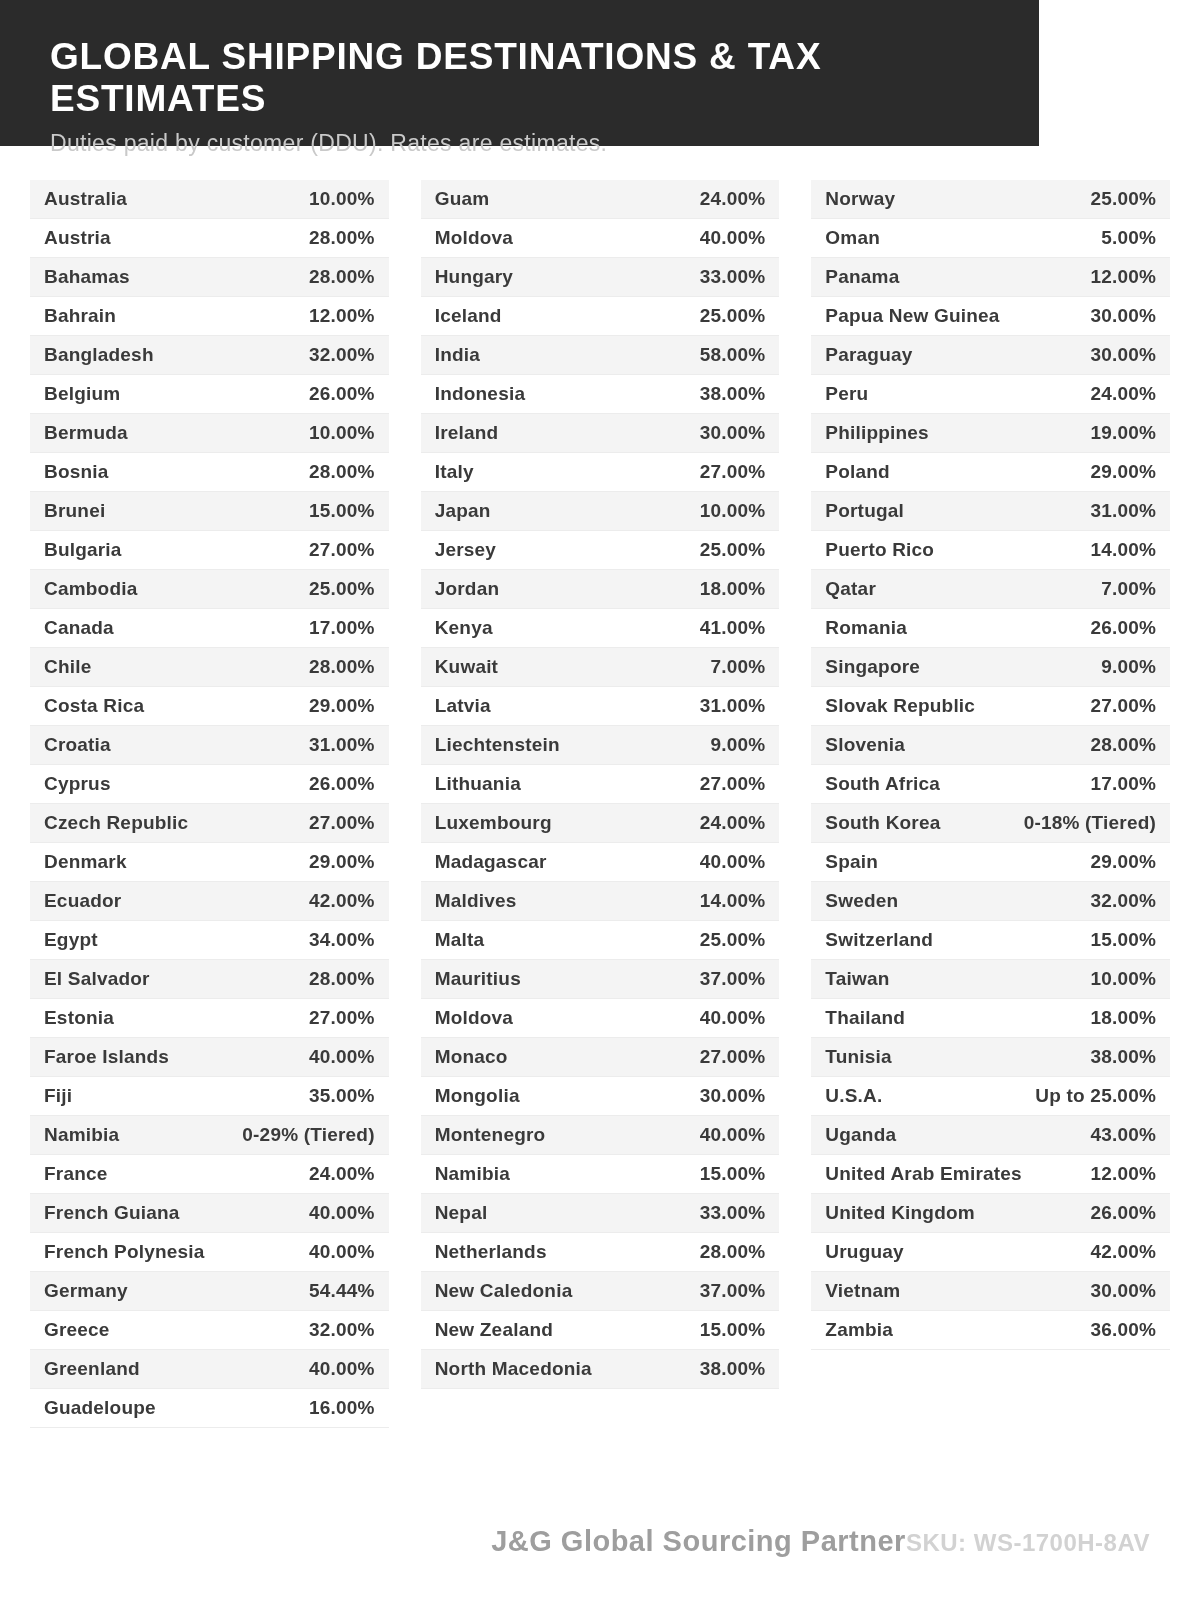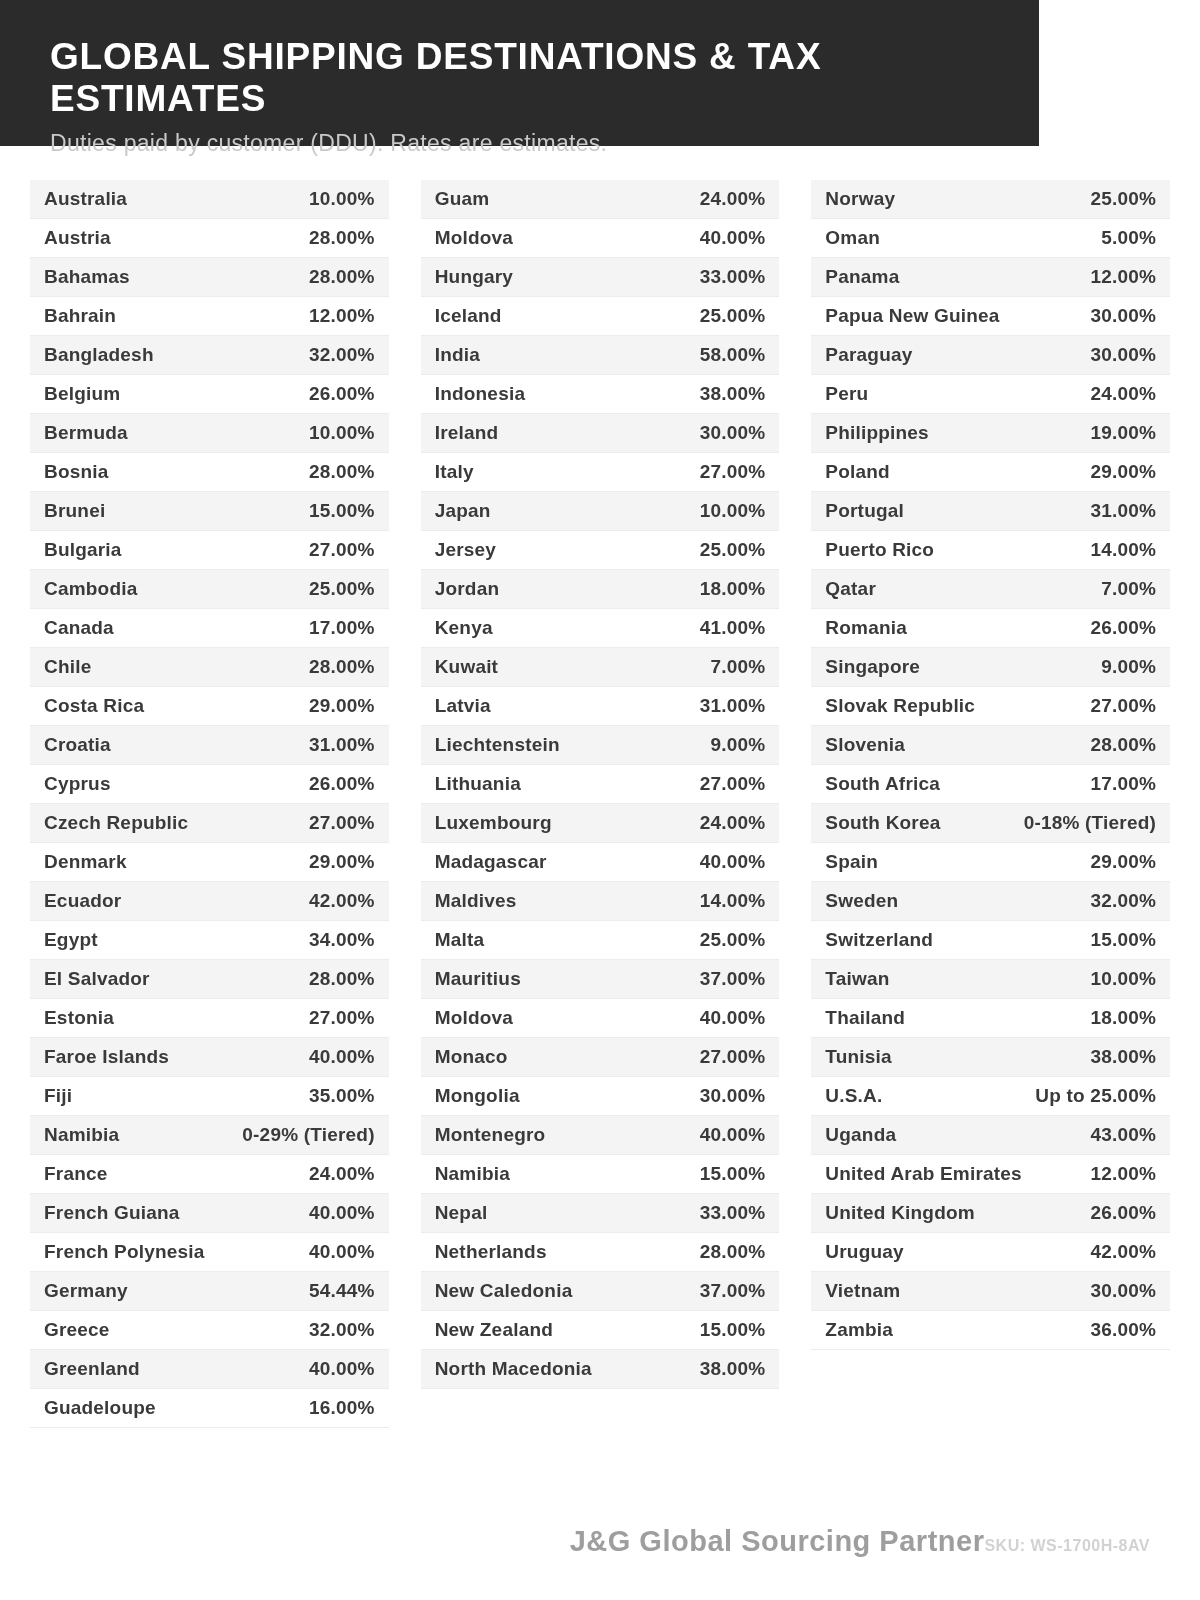--- a/index.html
+++ b/index.html
@@ -73,21 +73,21 @@
     align-items: baseline;
   }
   .footer .brand {
     color: #9e9e9e;
     font-size: 29px;
     font-weight: 800;
     letter-spacing: 0.5px;
   }
   .footer .sku {
     color: #d2d2d2;
-    font-size: 16px;
+    font-size: 24px;
     font-weight: 700;
     letter-spacing: 0.5px;
     margin-top: 41px;
   }
 </style>
 </head>
 <body>
 
 <div class="header">
   <div class="title">GLOBAL SHIPPING DESTINATIONS &amp; TAX ESTIMATES</div>

